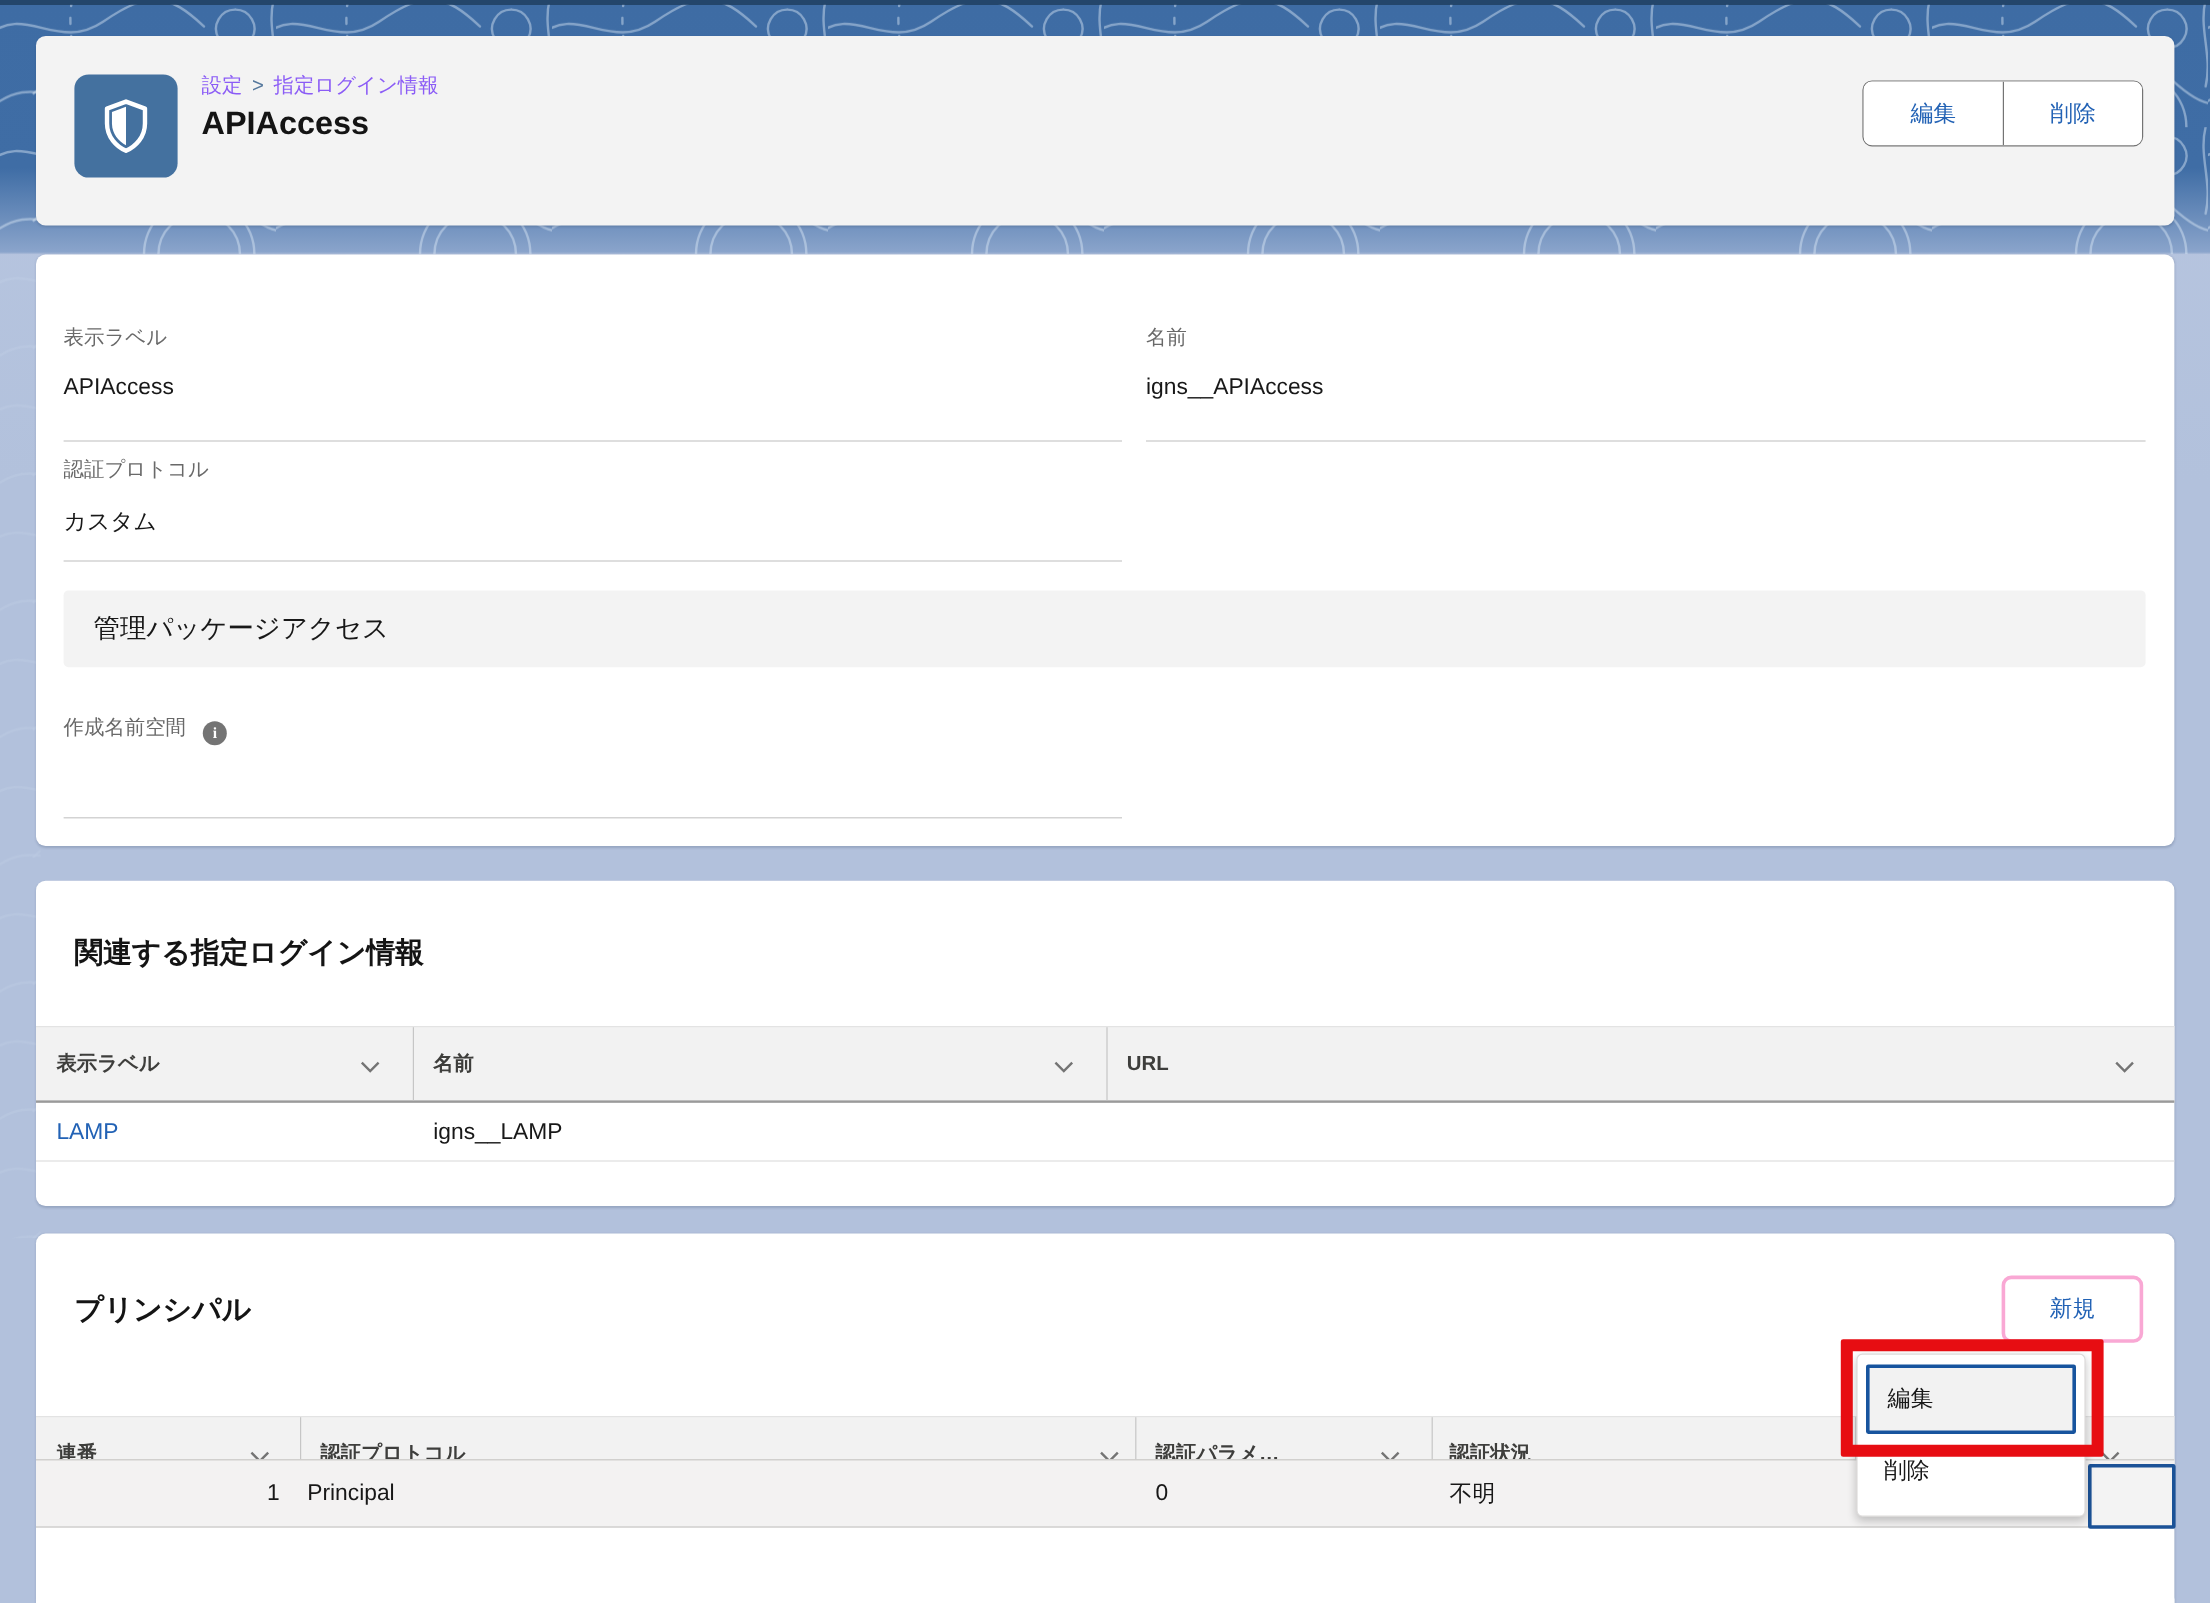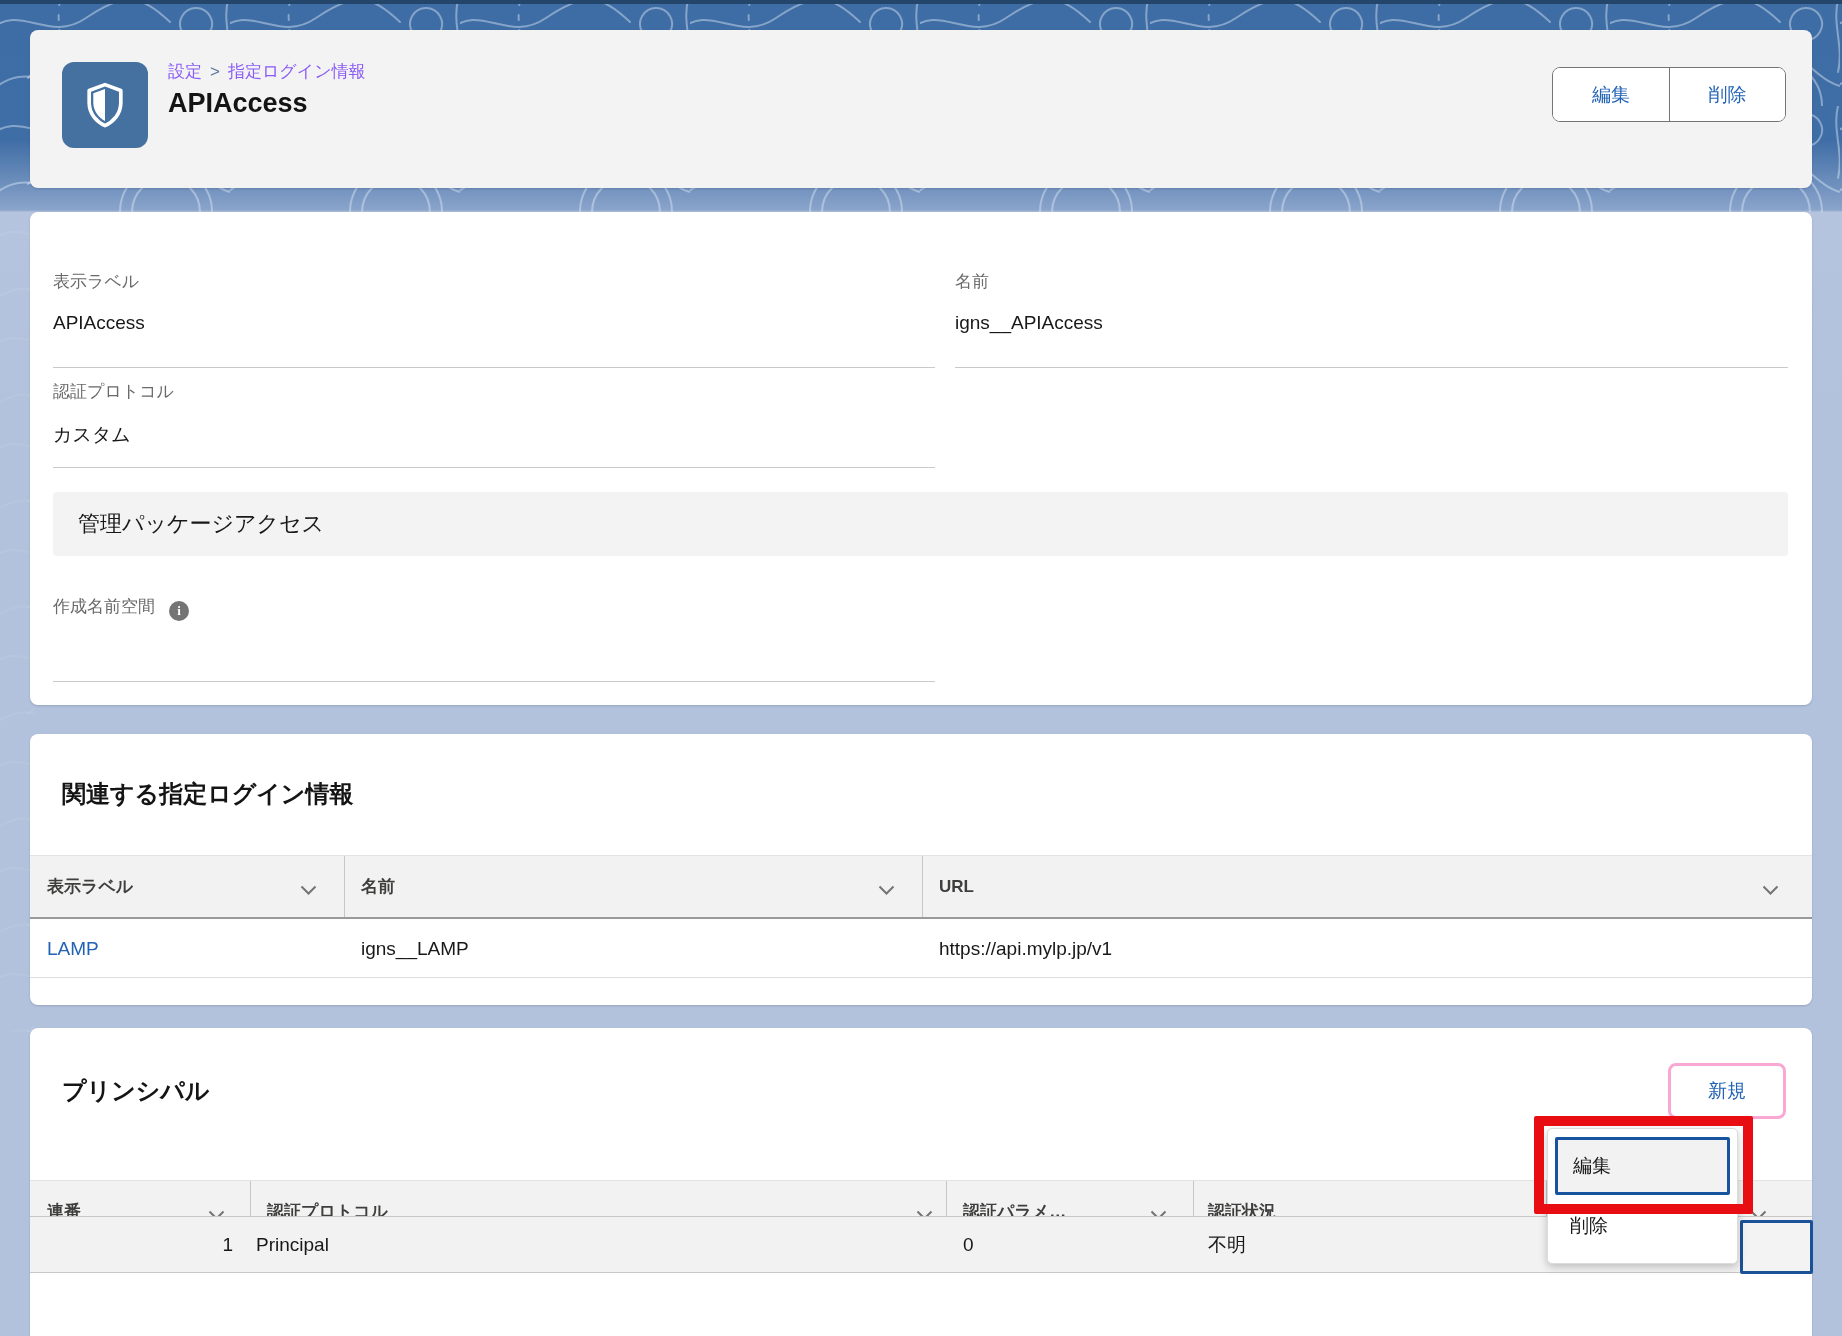--- a/index.html
+++ b/index.html
@@ -170,29 +170,26 @@
 
       <div class="th" style="left:909px;">
           <span>URL</span>
         </div>
       <span class="chev" style="position:absolute; left:1732px; top:26px;">
         <svg width="17" height="11" viewBox="0 0 17 11">
             <polyline points="1.5,1.5 8.5,8.5 15.5,1.5" fill="none" stroke="#747474" stroke-width="2"></polyline>
           </svg></span>
     </div>
 
-    <div class="trow" style="top:186px; height:58px;">
+    <div class="trow" style="top:186px; height:48px;">
       <div class="td link" style="left:17px;">
           <a>LAMP</a>
         </div>
       <div class="td" style="left:331px;">
           <span>igns__LAMP</span>
-        </div>
-      <div class="td" style="left:909px;">
-          <span>https://api.mylp.jp/v1</span>
         </div>
     </div>
   </div>
 
   <div class="card" style="top:1028px; height:334px;">
     <div class="list-title" style="top:47px;">プリンシパル</div>
     <button class="new-btn">新規</button>
 
     <div class="thead" style="top:124px; height:64px;margin-top:28px;">
       <div class="th" style="left:17px;">

